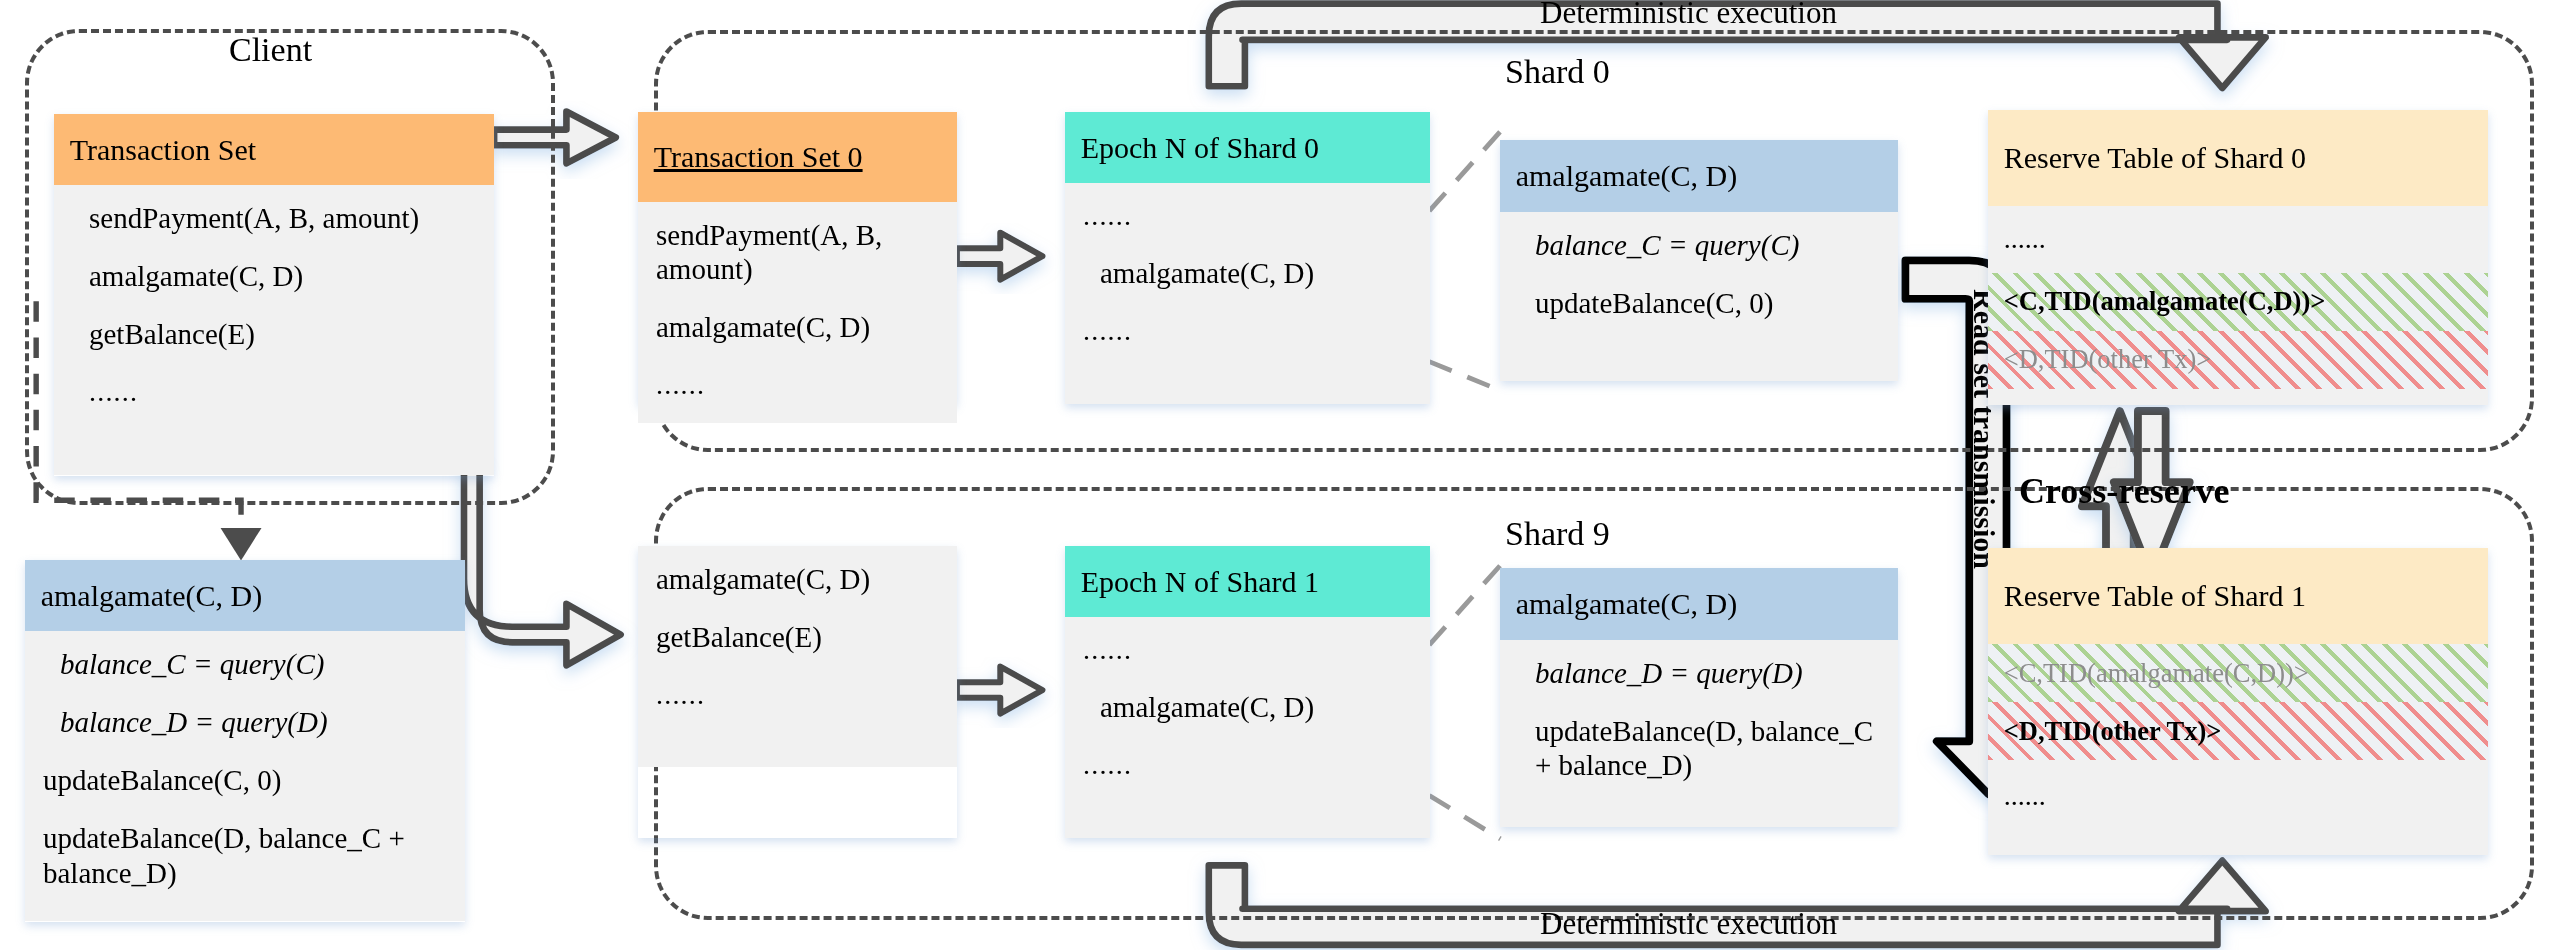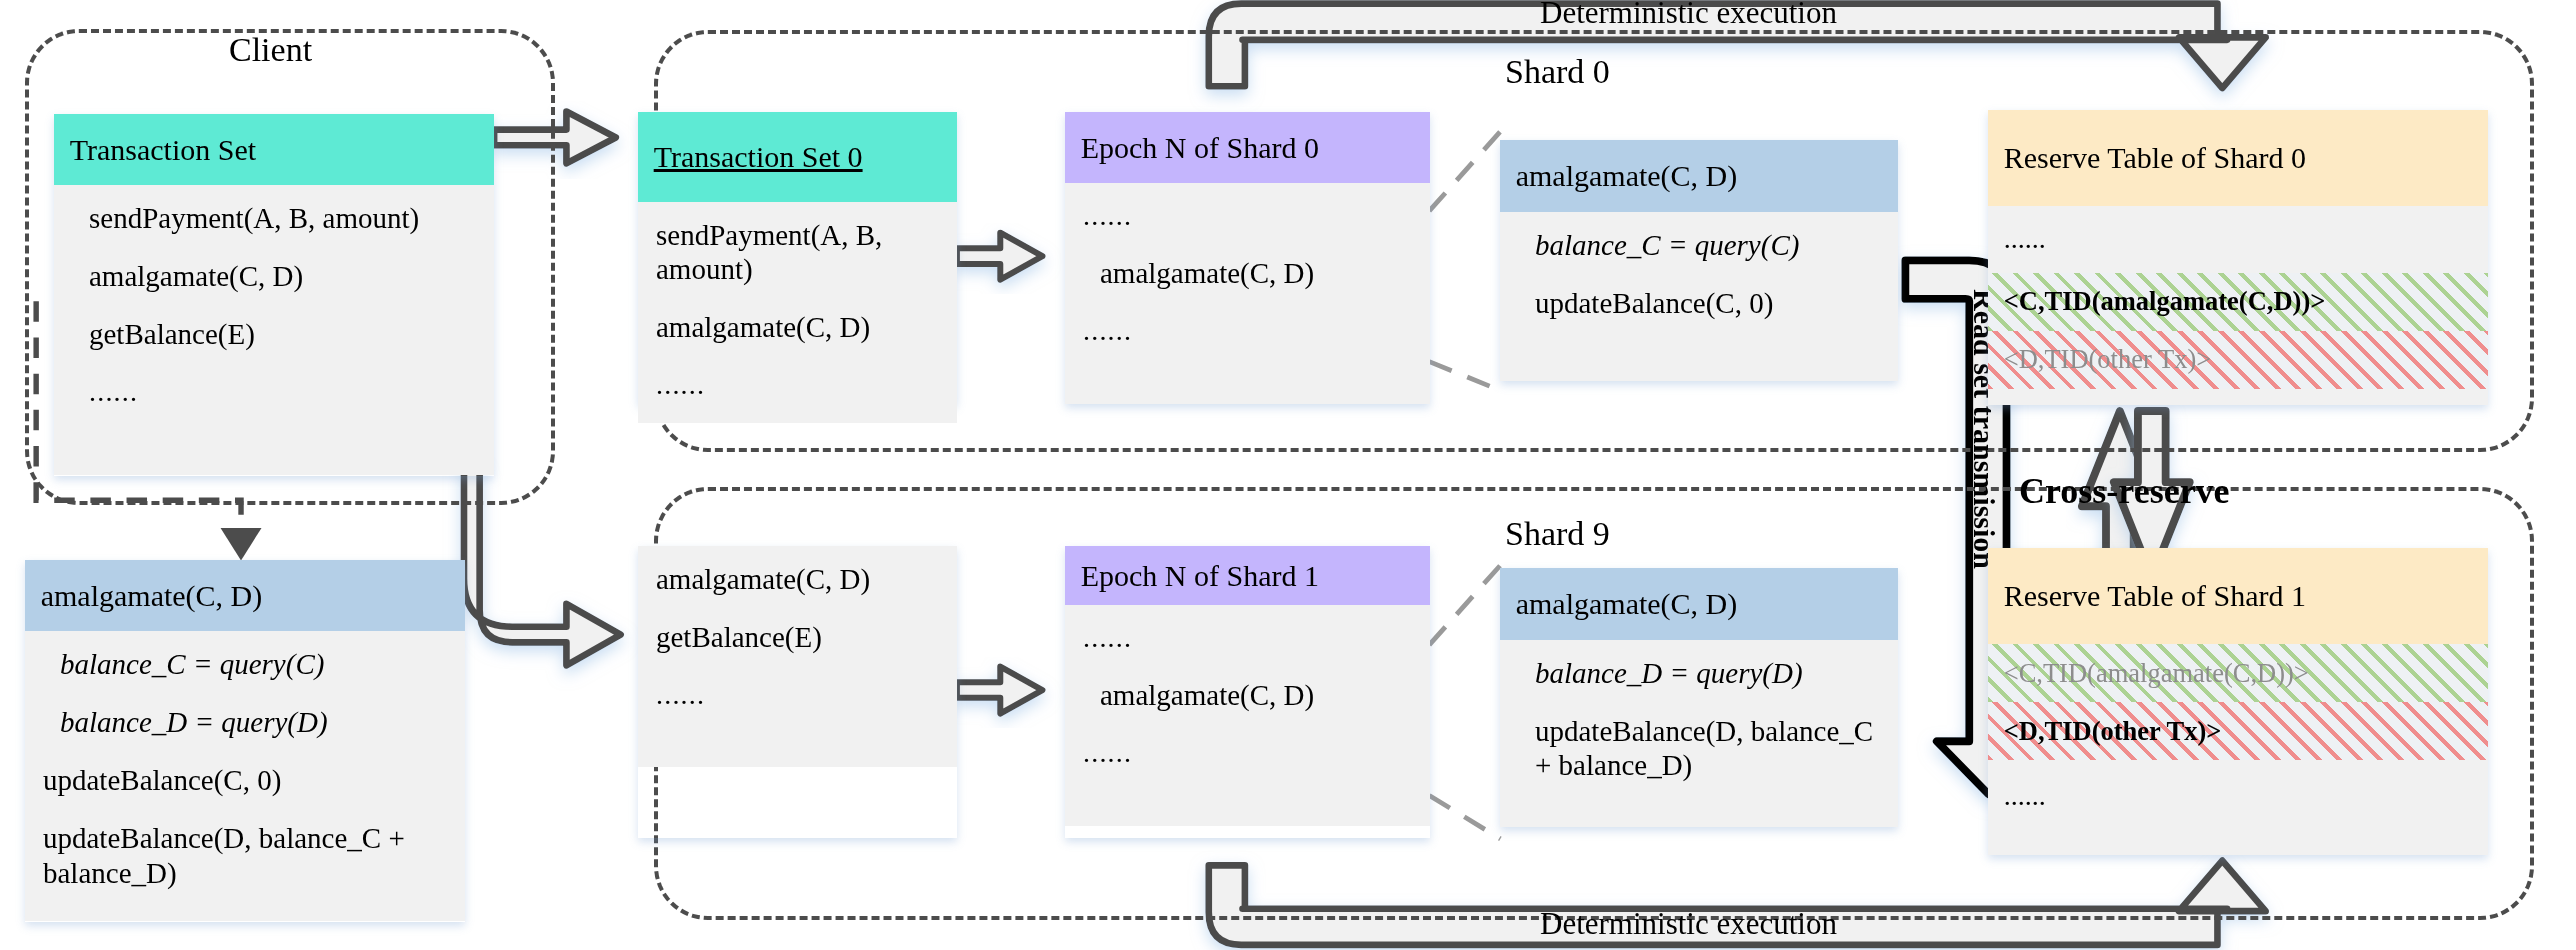--- a/index.html
+++ b/index.html
@@ -16,23 +16,23 @@
   .card .hdr{box-sizing:border-box;width:100%;display:flex;align-items:center;
         padding:0 15.7px;font-size:30px;color:#000;line-height:1.05;}
   .card .body{box-sizing:border-box;width:100%;background:#f1f1f1;
         padding:15.7px 18px;font-size:29px;color:#000;line-height:1.18;}
   .card .body .ln{margin:0 0 24px 0;}
   .card .body .ln:last-child{margin-bottom:0;}
   .ind{padding-left:17px;}
   .it{font-style:italic;}
   .dots{letter-spacing:1.2px;font-size:28px;}
 
-  .h-blue{background:#5eead4;}
+  .h-blue{background:#fdba74;}
   .h-lblue{background:#b4cfe7;}
-  .h-green{background:#c4b5fd;}
+  .h-green{background:#5eead4;}
   .h-yellow{background:#fdeac5;}
 
   
   .dashbox{position:absolute;box-sizing:border-box;
       border:4.2px dashed #4c4c4c;border-radius:54px;background:transparent;}
 
   
   .lbl{position:absolute;font-size:31px;color:#000;white-space:nowrap;}
   .lbl.big{font-size:34px;}
   .lbl.bold{font-weight:bold;font-size:36px;}
@@ -267,21 +267,21 @@
 
   <div class="card" style="left:638px;top:546px;width:319px;height:292px;">
     <div class="body" style="height:221px;">
       <div class="ln">amalgamate(C, D)</div>
       <div class="ln">getBalance(E)</div>
       <div class="ln dots">......</div>
     </div>
   </div>
 
   <div class="card" style="left:1065px;top:546px;width:365px;height:292px;">
-    <div class="hdr h-green" style="height:59px;">Epoch N of Shard 1</div>
+    <div class="hdr h-green" style="height:71px;">Epoch N of Shard 1</div>
     <div class="body" style="height:221px;">
       <div class="ln dots">......</div>
       <div class="ln ind">amalgamate(C, D)</div>
       <div class="ln dots">......</div>
     </div>
   </div>
 
   <div class="card" style="left:1500px;top:568px;width:398px;height:259px;">
     <div class="hdr h-lblue" style="height:72px;">amalgamate(C, D)</div>
     <div class="body" style="height:187px;">

